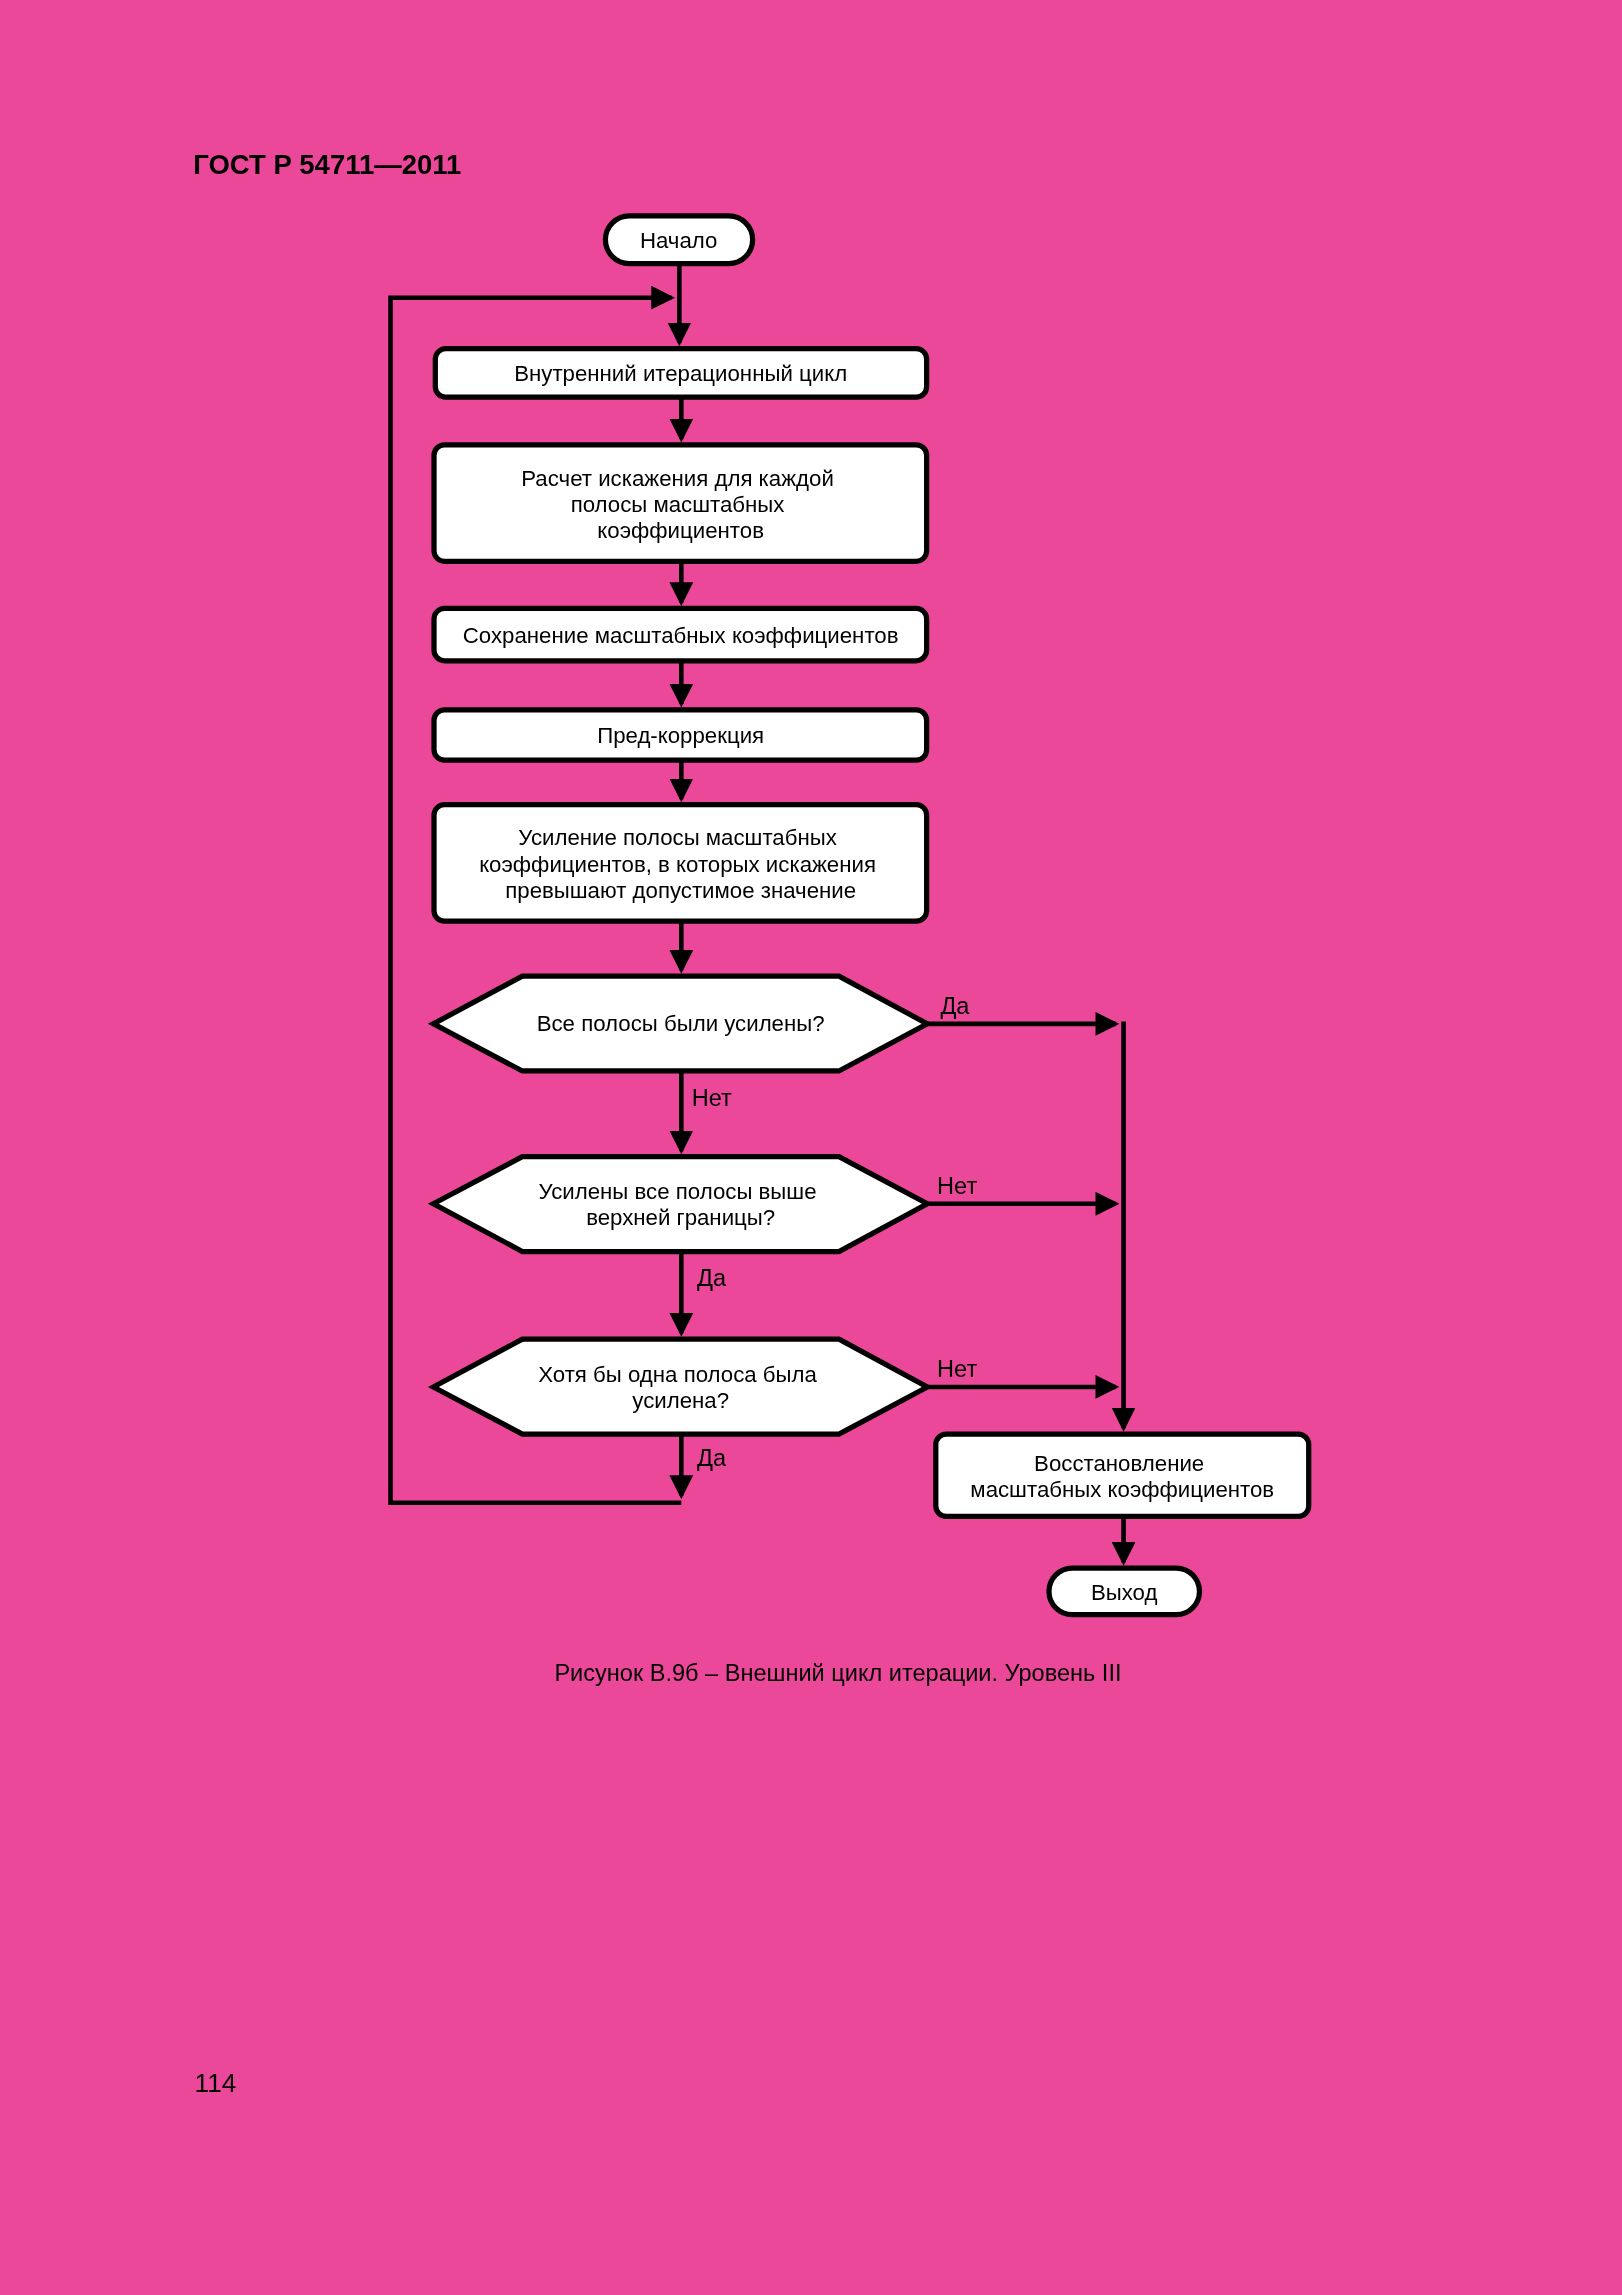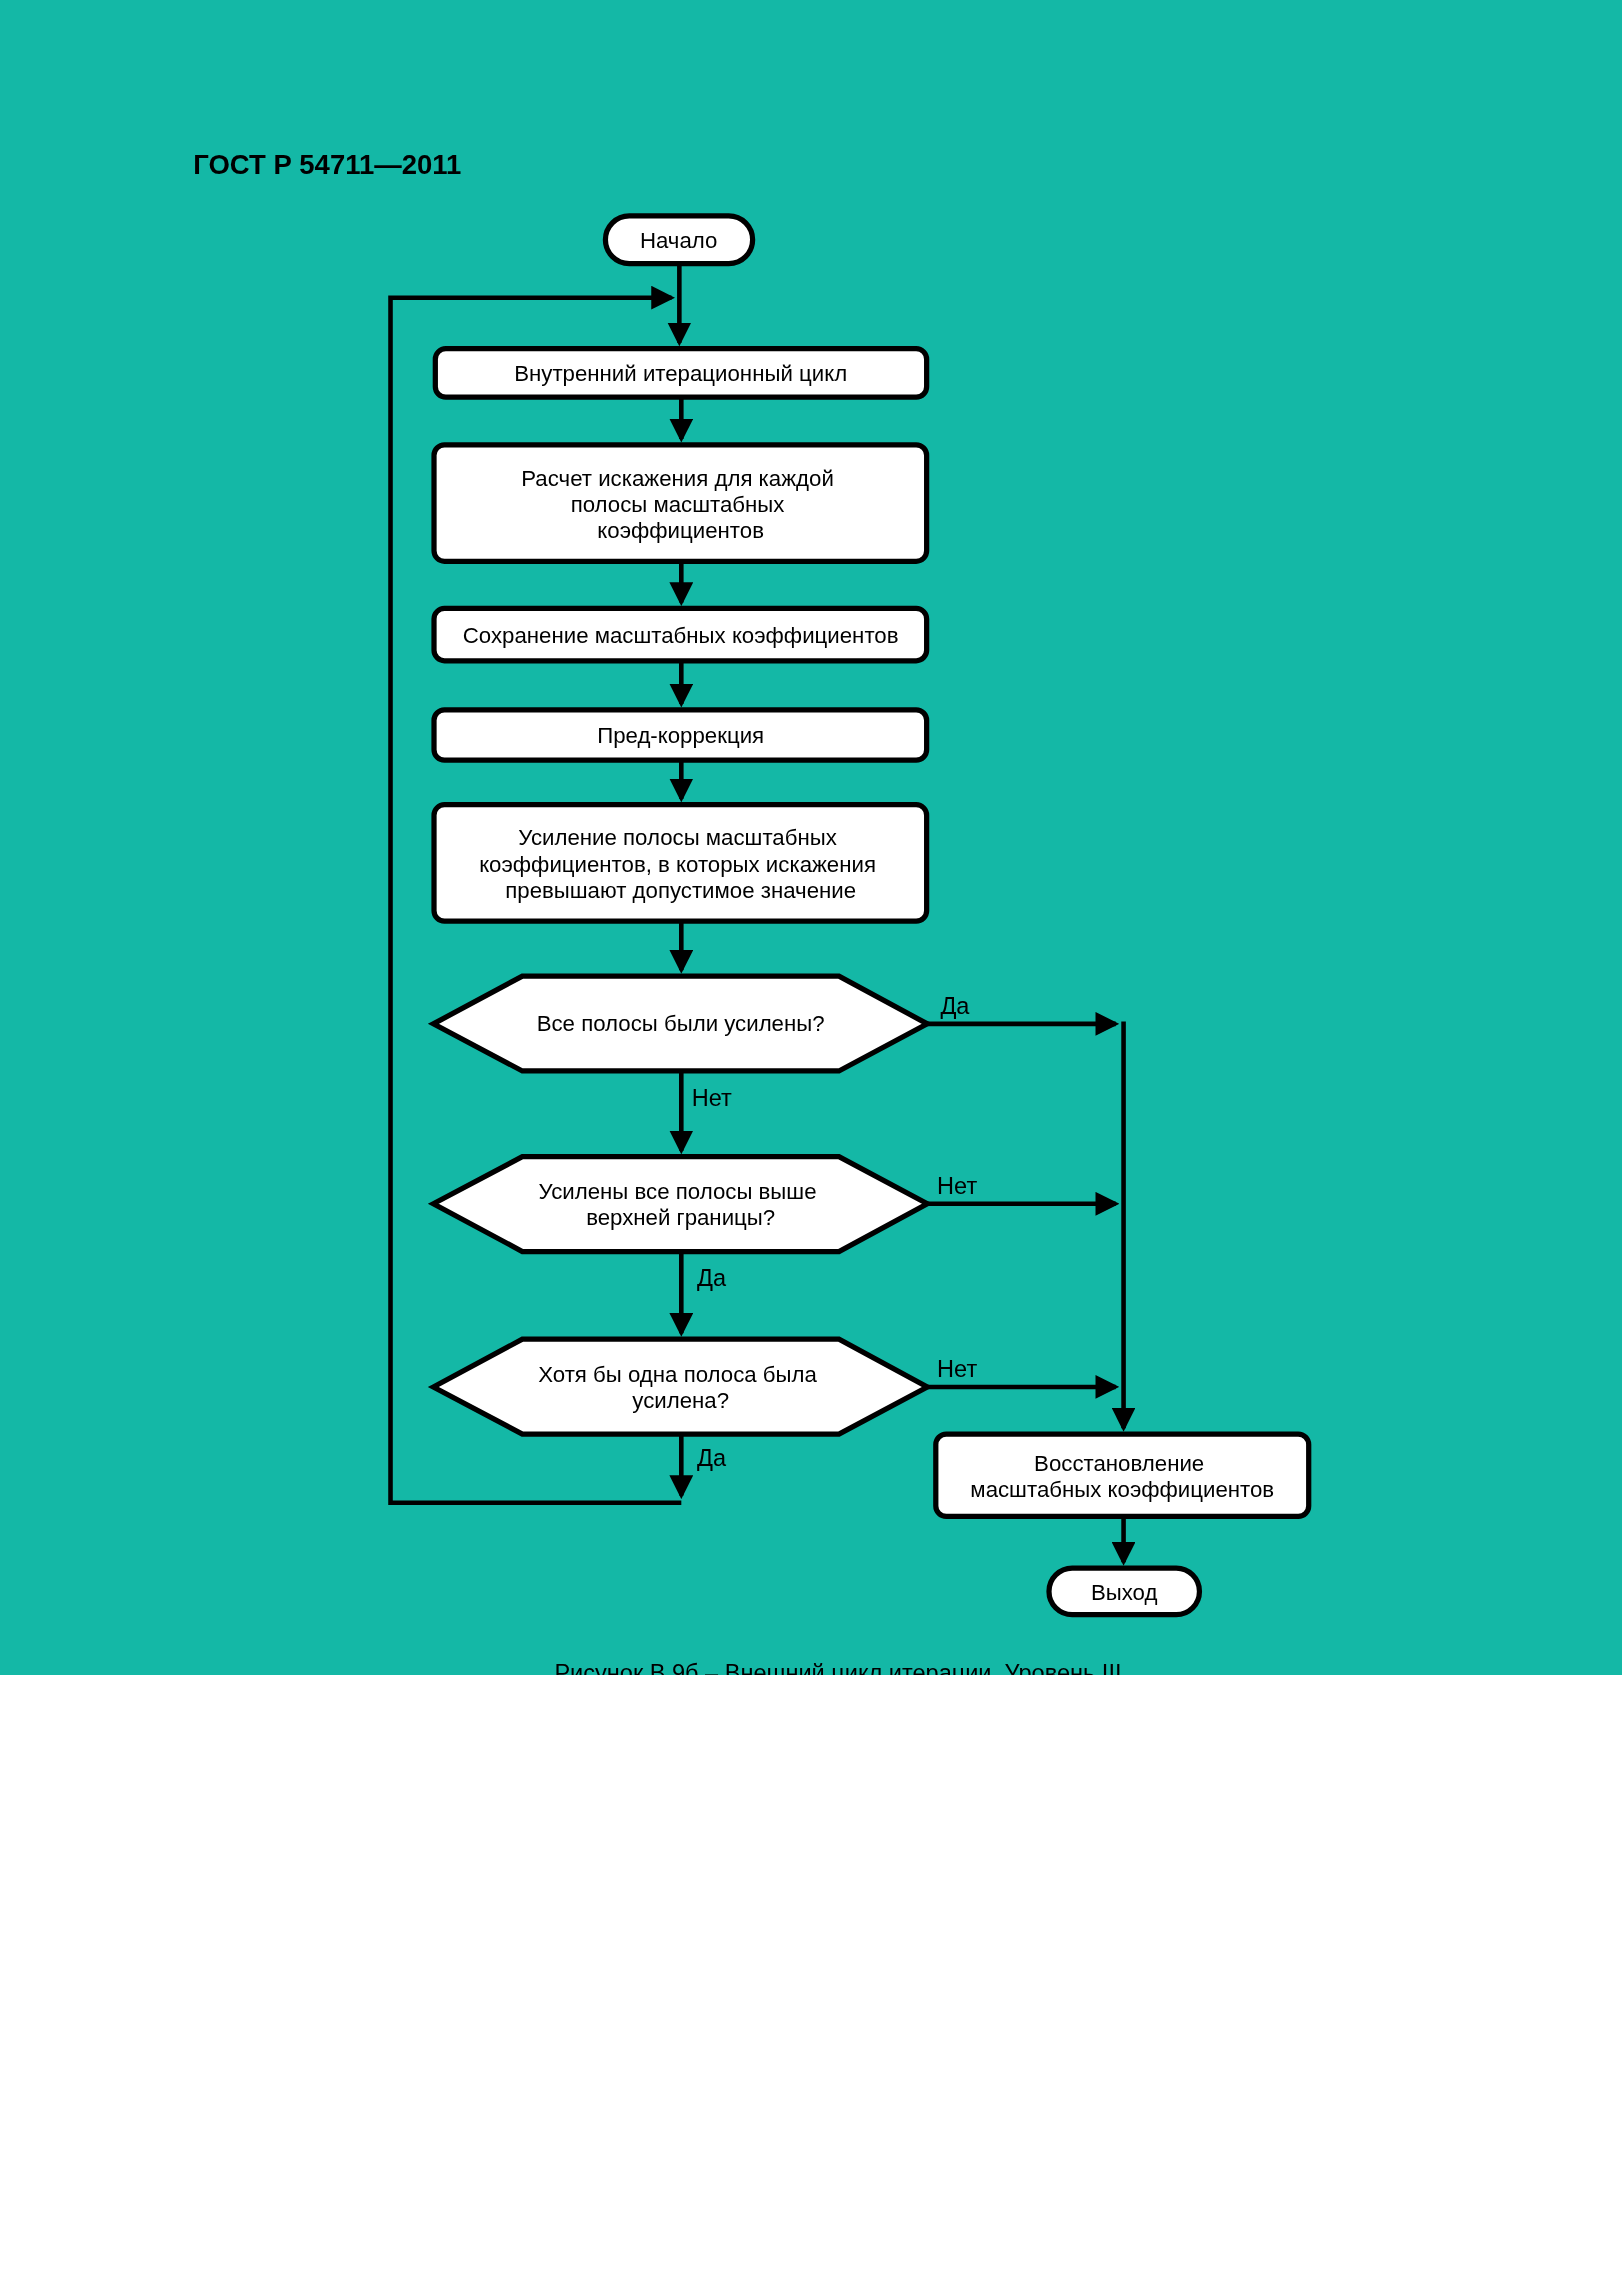--- a/index.html
+++ b/index.html
@@ -3,22 +3,22 @@
 <meta charset="utf-8">
 <style>
   html, body {
     margin: 0;
     padding: 0;
     background: #ffffff;
   }
   .page {
     position: relative;
     width: 1623px;
-    height: 1675px;
-    background: #14b8a6;
+    height: 2295px;
+    background: #ec4899;
     font-family: "Liberation Sans", sans-serif;
   }
   svg { display: block; }
   .shape {
     fill: #ffffff;
     stroke: #000000;
     stroke-width: 8;
     stroke-linejoin: miter;
   }
   .edge {

